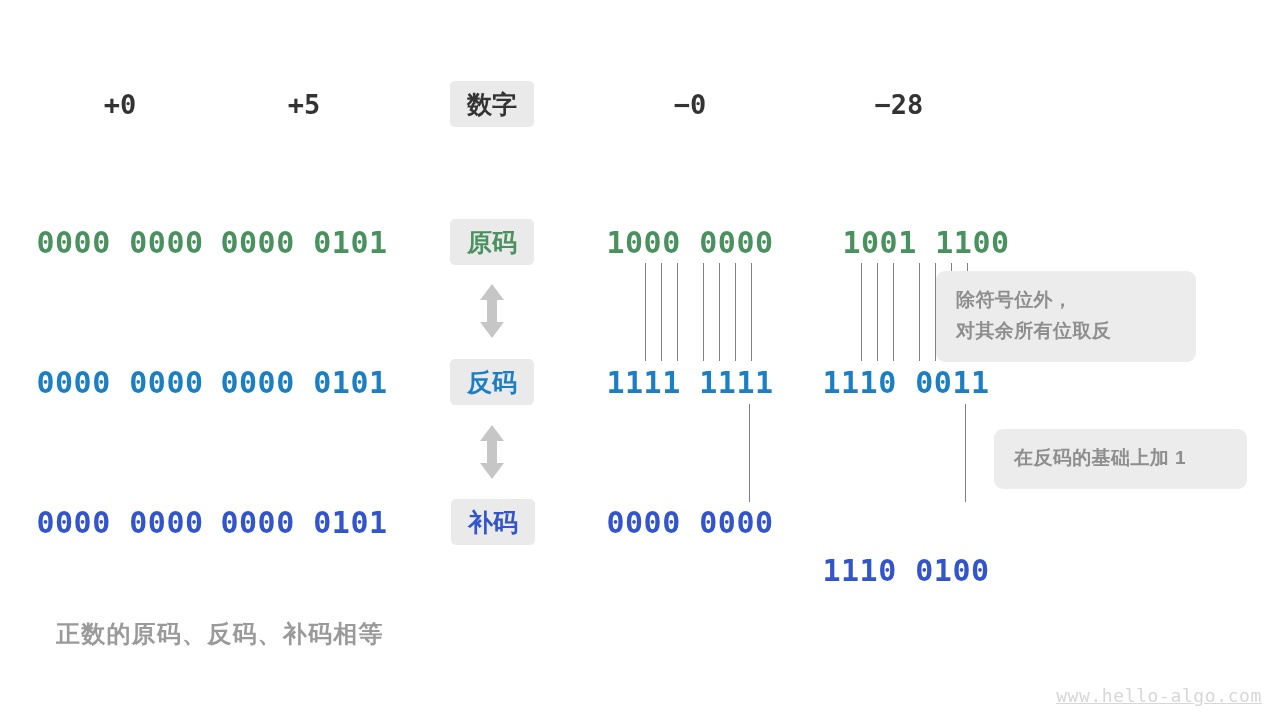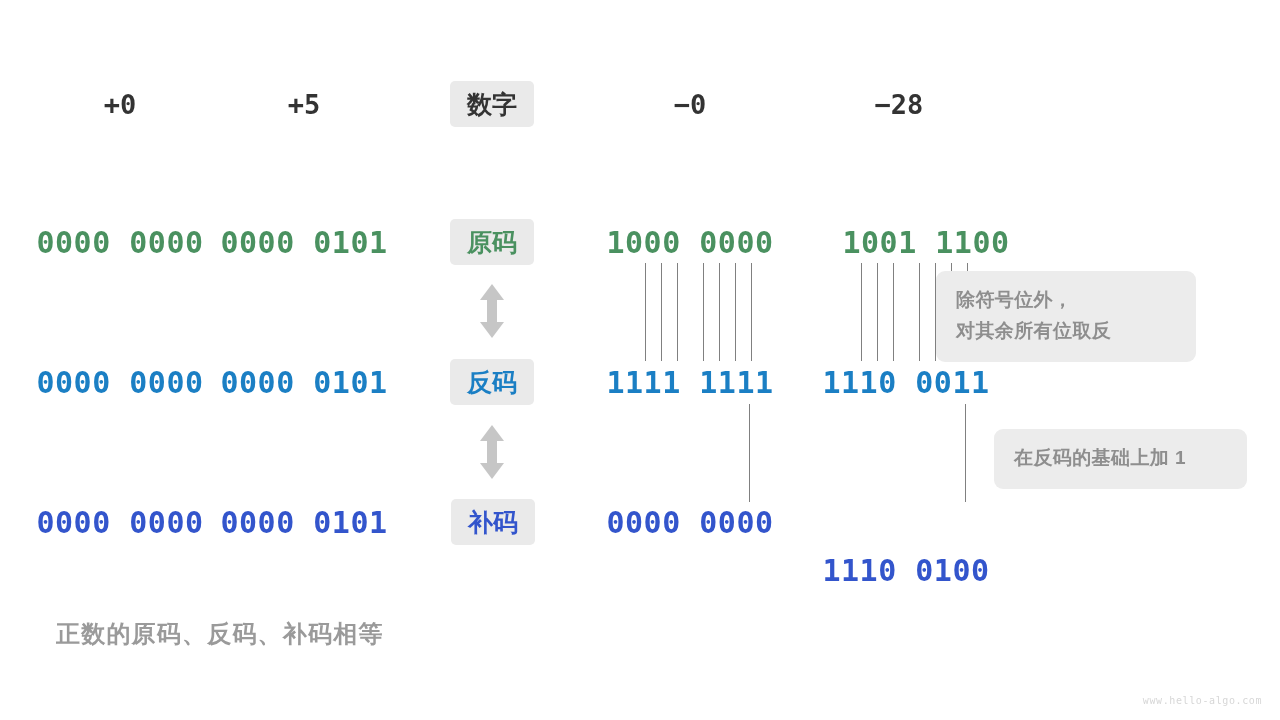--- a/index.html
+++ b/index.html
@@ -106,23 +106,24 @@
     letter-spacing: 1.2px;
   }
 
   
   .watermark {
     position: absolute;
     right: 18px;
     bottom: 14px;
     color: #d7d7d7;
     font-family: "DejaVu Sans Mono", "Liberation Mono", monospace;
-    font-size: 10px;
+    font-size: 18px;
     letter-spacing: 0.6px;
     white-space: nowrap;
+    text-decoration: underline;
   }
 </style>
 </head>
 <body>
 
 <div class="stage">
 
   <div class="cell num-label" style="left:120px; top:104px;">+0</div>
   <div class="cell num-label" style="left:304px; top:104px;">+5</div>
   <div class="badge dark" style="left:492px; top:104px;">数字</div>

